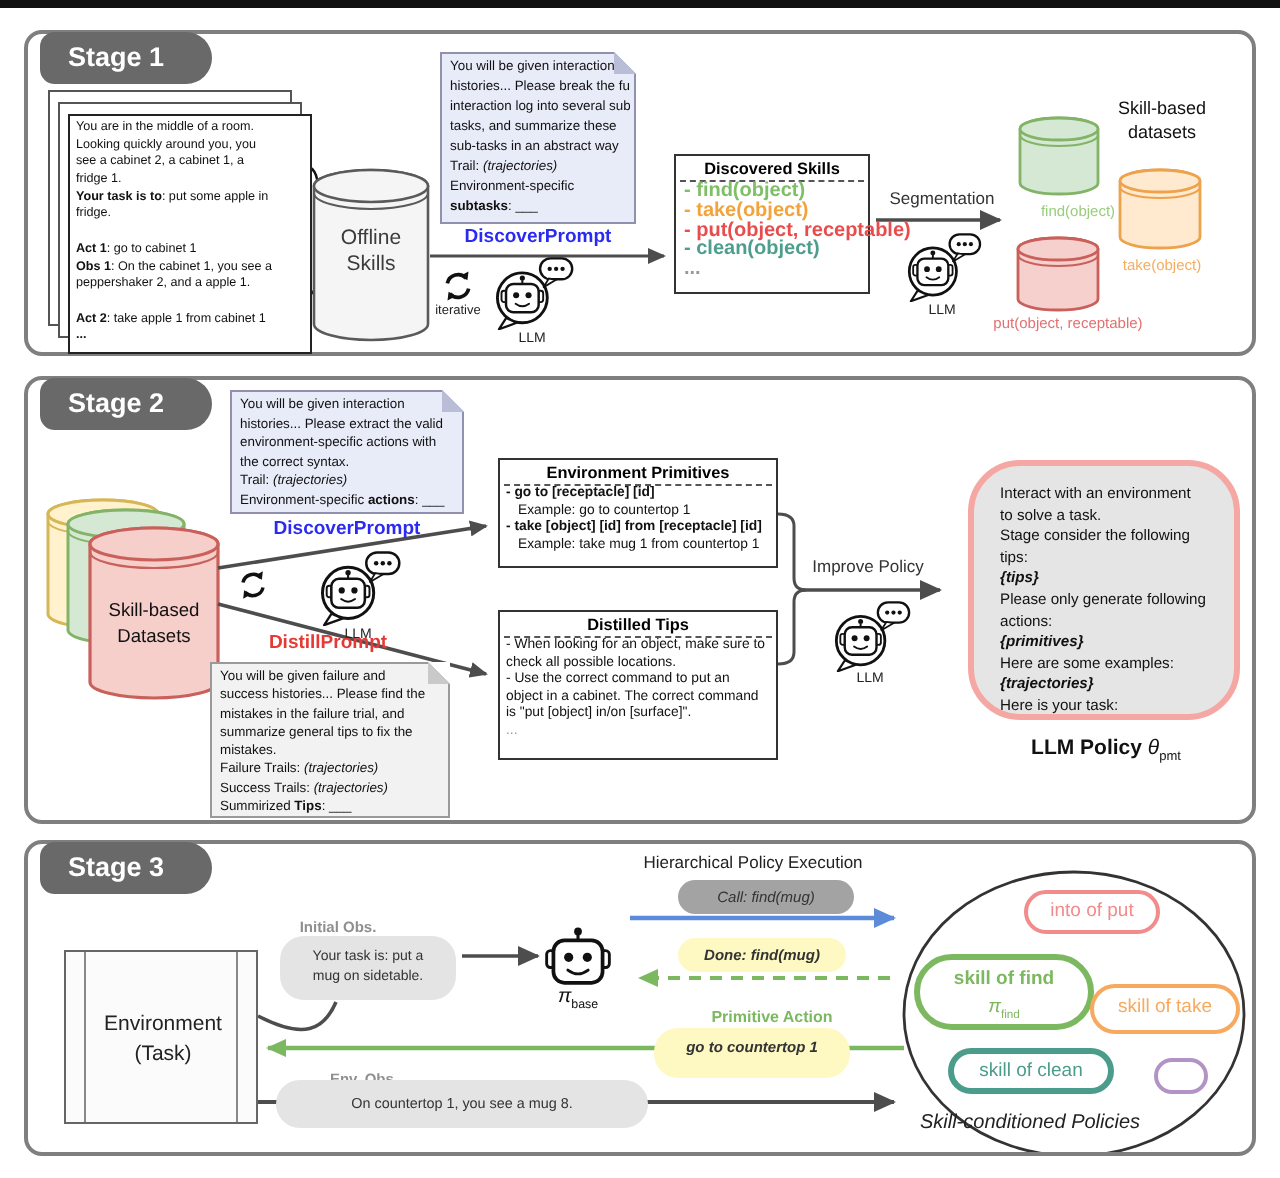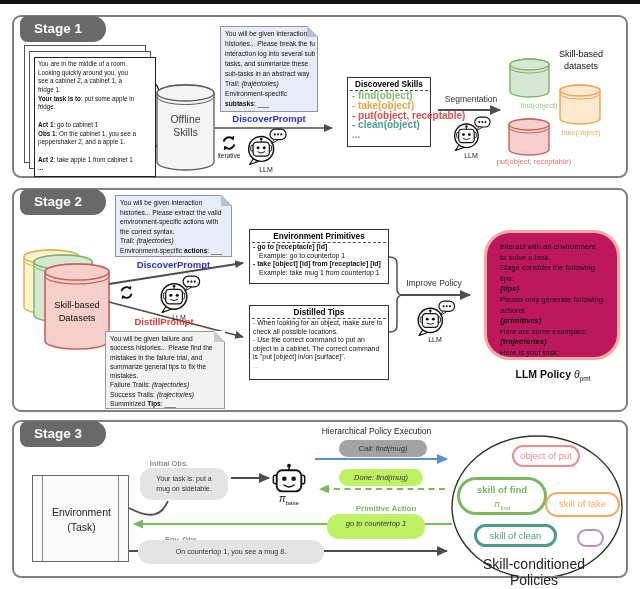--- a/index.html
+++ b/index.html
@@ -30,25 +30,25 @@
   .blueTxt{color:#2A2AF0;} .redTxt{color:#E53935;}
   .sbox{position:absolute;z-index:2;background:#fff;border:1.5px solid #333;box-sizing:border-box;}
   .sbox .hd{font-weight:bold;font-size:8.2px;text-align:center;padding:2px 0 1px 0;
     border-bottom:1px dashed #555;margin:0 2px;}
   .skl{font-size:10px;font-weight:bold;line-height:9.8px;padding-left:4px;white-space:nowrap;}
   .pbox .bln{font-size:6.9px;line-height:8.6px;white-space:nowrap;overflow:hidden;padding-left:3px;color:#111;}
   .bln.ind{padding-left:9px;}
   .cylLabel{position:absolute;z-index:2;font-size:7.5px;text-align:center;white-space:nowrap;}
   .smallLbl{position:absolute;z-index:2;font-size:7px;color:#222;text-align:center;}
   .policy{position:absolute;z-index:2;border:3px solid #F4A7A3;border-radius:26px;
-    background:#be185d;box-sizing:border-box;padding:9px 4px 0 13px;}
+    background:#e5e5e5;box-sizing:border-box;padding:9px 4px 0 13px;}
   .pln{font-size:7.6px;line-height:10.6px;white-space:nowrap;color:#111;}
   .pln b{font-style:italic;}
   .bub{position:absolute;z-index:2;border-radius:12px;text-align:center;color:#333;box-sizing:border-box;}
-  .bub.gray{background:#E4E4E4;} .bub.blue{background:#a3a3a3;} .bub.green{background:#bef264;}
+  .bub.gray{background:#E4E4E4;} .bub.blue{background:#a3a3a3;} .bub.green{background:#fef9c3;font-weight:bold;}
   .obsLbl{position:absolute;z-index:2;font-weight:bold;font-size:7.5px;color:#8f8f8f;text-align:center;}
   .pill{position:absolute;z-index:2;box-sizing:border-box;background:#fff;text-align:center;}
   .envbox{position:absolute;z-index:2;background:#FBFBFB;border:1.5px solid #666;box-sizing:border-box;}
   .envbox .vl{position:absolute;top:0;bottom:0;width:1px;background:#888;}
   .gsub{font-size:0.62em;}
   .itpi{font-style:italic;}
 </style>
 </head>
 <body>
 
@@ -168,21 +168,21 @@
         <div class="nln"><span>Trail: </span><b></b><i>(trajectories)</i><span></span></div>
         <div class="nln"><span>Environment-specific</span><b></b><i></i><span></span></div>
         <div class="nln"><b>subtasks</b><span></span><i></i><span>: ___</span></div>
       </div>
     </div>
     <div class="prompt blueTxt" style="left:206px;top:96px;width:98px;">DiscoverPrompt</div>
 
     <div class="smallLbl" style="left:195px;top:135px;width:40px;font-size:6.5px;">iterative</div>
     <div class="smallLbl" style="left:236px;top:149px;width:32px;">LLM</div>
 
-    <div class="sbox" style="left:333px;top:60px;width:84px;height:70px;">
+    <div class="sbox" style="left:323px;top:60px;width:98px;height:70px;">
       <div class="hd">Discovered Skills</div>
       <div class="skl" style="color:#7FBF67;">- find(object)</div>
       <div class="skl" style="color:#F2A33C;">- take(object)</div>
       <div class="skl" style="color:#E84C4C;">- put(object, receptable)</div>
       <div class="skl" style="color:#4E9E8E;">- clean(object)</div>
       <div class="skl" style="color:#999;">...</div>
     </div>
 
     <div class="txt ctr" style="left:420px;top:77px;width:74px;font-size:8.5px;color:#333;">Segmentation</div>
     <div class="smallLbl" style="left:441px;top:135px;width:32px;">LLM</div>
@@ -341,24 +341,24 @@
 
     <div class="bub blue itpi" style="left:325px;top:18px;width:88px;height:17px;font-size:7.5px;line-height:17px;font-style:italic;">Call: find(mug)</div>
     <div class="bub green itpi" style="left:325px;top:47px;width:84px;height:17px;font-size:7.5px;line-height:17px;font-style:italic;">Done: find(mug)</div>
 
     <div class="txt ctr" style="left:318px;top:82px;width:108px;font-size:8px;font-weight:bold;color:#7CB860;">Primitive Action</div>
     <div class="bub green itpi" style="left:313px;top:92px;width:98px;height:25px;font-size:7.5px;line-height:19px;font-style:italic;">go to countertop 1</div>
 
     <div class="obsLbl" style="left:133px;top:113px;width:70px;">Env. Obs.</div>
     <div class="bub gray" style="left:124px;top:118px;width:186px;height:24px;font-size:7.2px;line-height:24px;">On countertop 1, you see a mug 8.</div>
 
-    <div class="pill" style="left:498px;top:23px;width:68px;height:22px;border:2.5px solid #F28C8C;border-radius:12px;color:#F28C8C;font-size:9.5px;line-height:17px;">object of put</div>
+    <div class="pill" style="left:498px;top:23px;width:68px;height:22px;border:2.5px solid #F28C8C;border-radius:12px;color:#F28C8C;font-size:9.5px;line-height:17px;">into of put</div>
     <div class="pill" style="left:443px;top:55px;width:90px;height:38px;border:3px solid #7CB860;border-radius:19px;color:#7CB860;font-size:9.5px;line-height:14px;padding-top:3px;font-weight:bold;">
       <div>skill of find</div>
       <div style="font-weight:normal;"><i>π</i><sub class="gsub">find</sub></div>
     </div>
     <div class="pill" style="left:531px;top:70px;width:75px;height:25px;border:2.5px solid #F6A95F;border-radius:13px;color:#F6A95F;font-size:9.5px;line-height:20px;">skill of take</div>
     <div class="pill" style="left:460px;top:102px;width:83px;height:23px;border:3px solid #4C9C8B;border-radius:12px;color:#4C9C8B;font-size:9.5px;line-height:17px;">skill of clean</div>
     <div class="pill" style="left:563px;top:107px;width:27px;height:18px;border:2.5px solid #B393C6;border-radius:10px;"></div>
-    <div class="txt ctr" style="left:454px;top:134px;width:132px;font-size:14px;color:#222;">Skill-conditioned Policies</div>
+    <div class="txt ctr" style="left:435px;top:134px;width:132px;font-size:10px;color:#222;font-style:italic;">Skill-conditioned Policies</div>
   </div>
 
 </div>
 
 </body></html>

